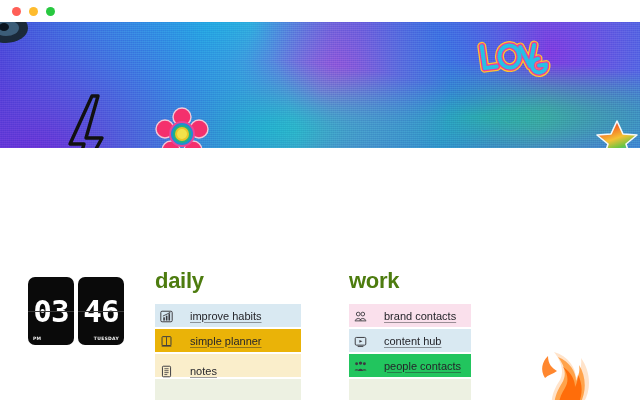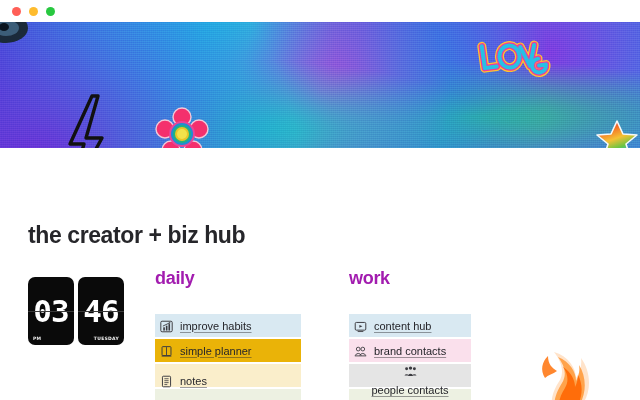--- a/index.html
+++ b/index.html
@@ -77,23 +77,23 @@
     font-size:4.5px; font-weight:700; letter-spacing:.3px;
     font-family:"DejaVu Sans", sans-serif;
   }
   .flip-card .cap.left  { left:5px; }
   .flip-card .cap.right { right:5px; }
 
   
   .column { position:absolute; top:120px; width:146px; }
   #col-daily { left:155px; }
   #col-work  { left:325px;padding-left:24px; }
-  .col-heading { font-size:18px; font-weight:700; color:#a21caf; letter-spacing:-.3px; margin-bottom:25px; }
+  .col-heading { font-size:22px; font-weight:700; color:#4d7c0f; letter-spacing:-.3px; margin-bottom:10px; }
   .row {
-    display:flex; align-items:center; gap:7px;
+    display:flex; align-items:center; gap:17px;
     height:23px; padding:0 5px; margin-bottom:2px;
   }
   .row .ico { width:13px; height:13px; flex:0 0 13px; display:block; }
   .row .label {
     font-size:11px; color:#25252a;
     text-decoration:underline; text-decoration-color:rgba(40,40,45,.45);
     text-underline-offset:2px; white-space:nowrap;
   }
 
   
@@ -182,21 +182,20 @@
           <stop offset="100%" stop-color="#27bfe6"></stop>
         </linearGradient>
       </defs>
       <path d="M21 3 L27 16 L41 17 L30 26 L34 39 L21 32 L8 39 L12 26 L1 17 L15 16 Z" fill="url(#starGrad)" stroke="#ffffff" stroke-width="1.6" stroke-linejoin="round" opacity="0.95"></path>
     </svg>
   </div>
 </div>
 
 <div id="content">
 
-  <div id="page-title">the creator + biz hub</div>
 
   <div id="clock">
     <div class="flip-card">
       <div class="digits">03</div>
       <div class="seam"></div>
       <div class="cap left">PM</div>
     </div>
     <div class="flip-card">
       <div class="digits">46</div>
       <div class="seam"></div>
@@ -244,45 +243,45 @@
       </span>
       <span class="label">notes</span>
     </div>
 
     <div class="row" style="background: rgb(237, 241, 226);"></div>
   </div>
 
   <div class="column" id="col-work">
     <div class="col-heading">work</div>
 
-    <div class="row" style="background: rgb(217, 233, 242);">
-      <span class="ico">
-        <svg viewBox="0 0 16 16" width="13" height="13">
-          <rect x="1.5" y="3" width="13" height="9.5" rx="1.4" fill="none" stroke="#3b3b40" stroke-width="1.2"></rect>
-          <path d="M6.6 6 L10.4 7.8 L6.6 9.6 Z" fill="#3b3b40"></path>
-          <line x1="4.5" y1="14.2" x2="11.5" y2="14.2" stroke="#3b3b40" stroke-width="1.1"></line>
-        </svg>
-      </span>
-      <span class="label">content hub</span>
-    </div>
-
     <div class="row" style="background: rgb(250, 224, 236);">
       <span class="ico">
         <svg viewBox="0 0 16 16" width="13" height="13">
           <circle cx="5.2" cy="5" r="2.3" fill="none" stroke="#3b3b40" stroke-width="1.1"></circle>
           <circle cx="10.8" cy="5" r="2.3" fill="none" stroke="#3b3b40" stroke-width="1.1"></circle>
           <path d="M1.6 13 a3.8 3.8 0 0 1 7.2 0" fill="none" stroke="#3b3b40" stroke-width="1.1"></path>
           <path d="M7.2 13 a3.8 3.8 0 0 1 7.2 0" fill="none" stroke="#3b3b40" stroke-width="1.1"></path>
           <line x1="1" y1="13.4" x2="15" y2="13.4" stroke="#3b3b40" stroke-width="1.1"></line>
         </svg>
       </span>
       <span class="label">brand contacts</span>
     </div>
 
-    <div class="row" style="background: #e5e5e5; flex-direction: column;">
+    <div class="row" style="background: rgb(217, 233, 242);">
+      <span class="ico">
+        <svg viewBox="0 0 16 16" width="13" height="13">
+          <rect x="1.5" y="3" width="13" height="9.5" rx="1.4" fill="none" stroke="#3b3b40" stroke-width="1.2"></rect>
+          <path d="M6.6 6 L10.4 7.8 L6.6 9.6 Z" fill="#3b3b40"></path>
+          <line x1="4.5" y1="14.2" x2="11.5" y2="14.2" stroke="#3b3b40" stroke-width="1.1"></line>
+        </svg>
+      </span>
+      <span class="label">content hub</span>
+    </div>
+
+    <div class="row" style="background: #22c55e;">
       <span class="ico">
         <svg viewBox="0 0 16 16" width="13" height="13">
           <circle cx="3.2" cy="4.6" r="1.8" fill="#3b3b40"></circle>
           <circle cx="8" cy="3.8" r="2.1" fill="#3b3b40"></circle>
           <circle cx="12.8" cy="4.6" r="1.8" fill="#3b3b40"></circle>
           <path d="M0.6 13 a2.8 2.8 0 0 1 5.2 0 Z" fill="#3b3b40"></path>
           <path d="M4.8 13.4 a3.3 3.3 0 0 1 6.4 0 Z" fill="#3b3b40"></path>
           <path d="M10.2 13 a2.8 2.8 0 0 1 5.2 0 Z" fill="#3b3b40"></path>
         </svg>
       </span>

